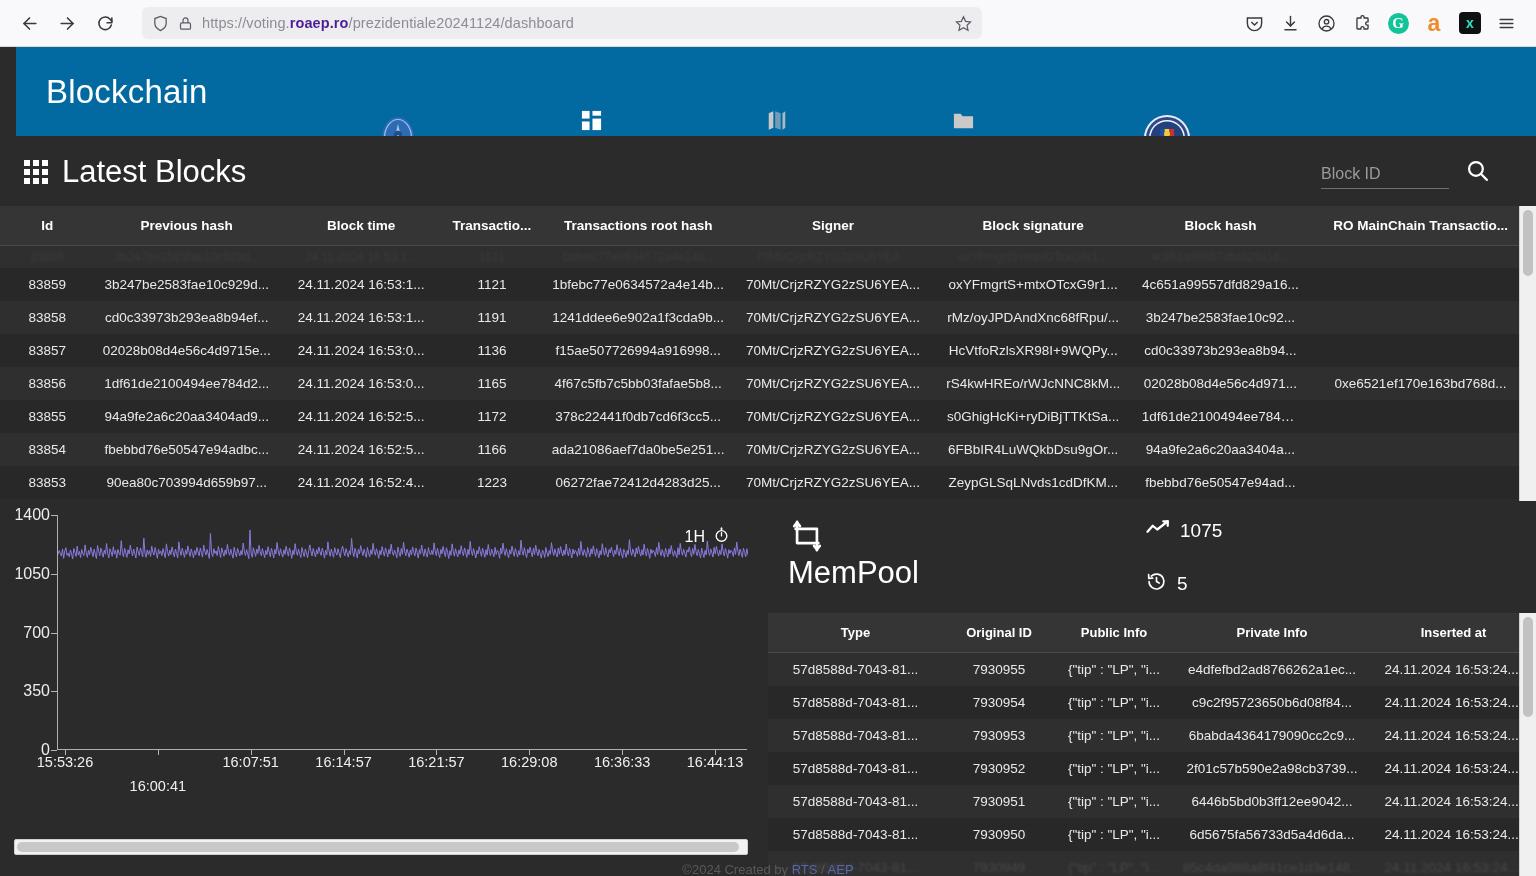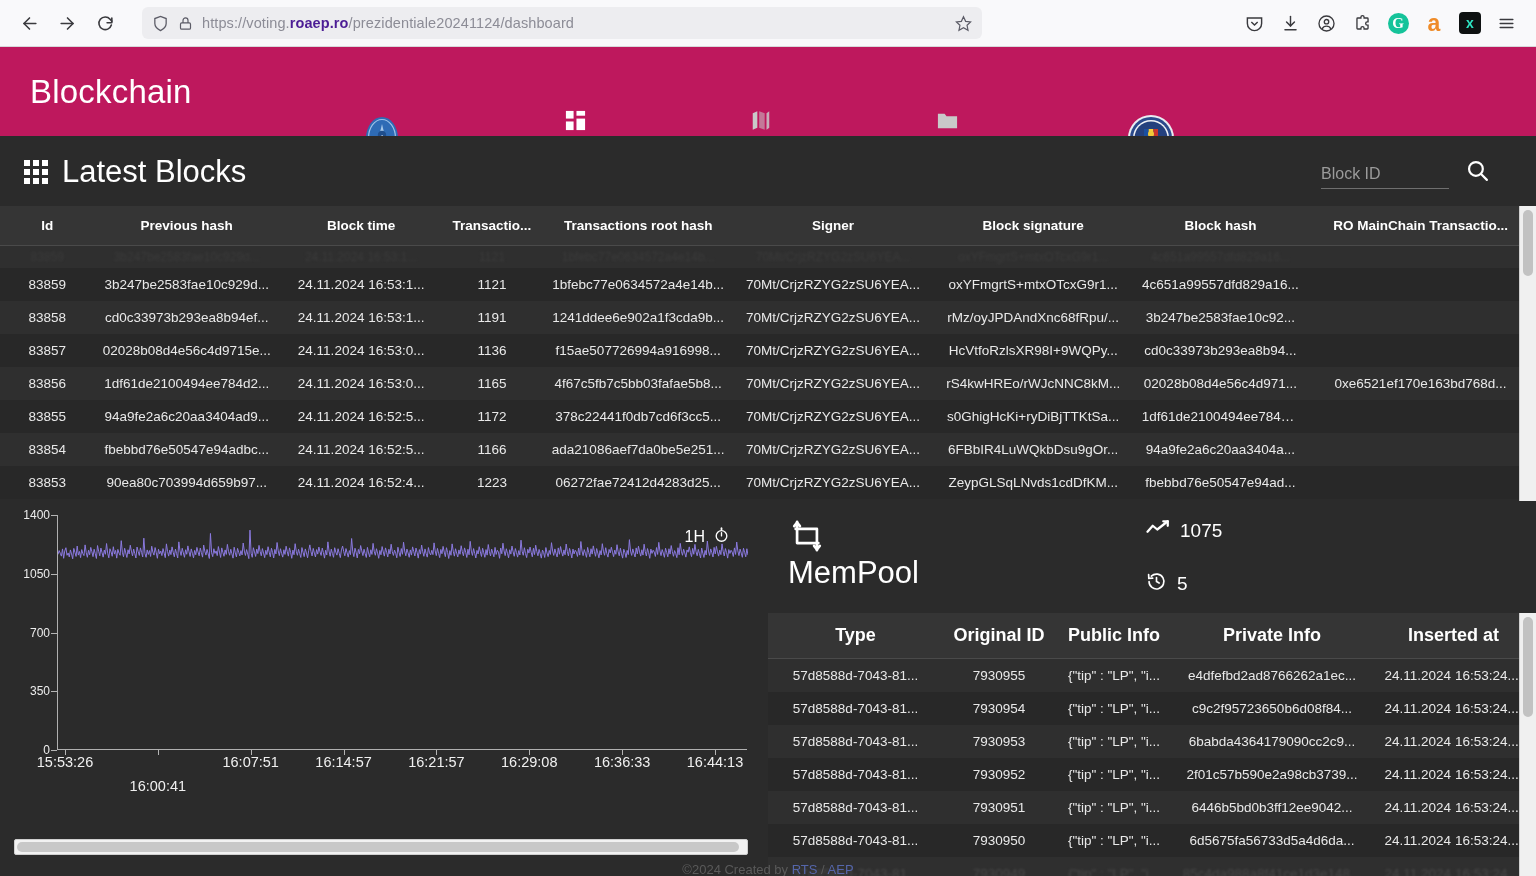--- a/index.html
+++ b/index.html
@@ -78,24 +78,25 @@
   .ext-x {
     width: 22px; height: 22px; border-radius: 4px;
     background: #0e1111;
     color: #2ee6c5; font-size: 14px; font-weight: bold;
     display: flex; align-items: center; justify-content: center;
   }
 
   
   .appnav {
     height: 89px;
-    background: #be185d;
+    background: #0369a1;
     display: flex;
     align-items: center;
     position: relative;
+    margin-left: 16px;
   }
   .brand {
     font-size: 33px;
     color: #fff;
     font-weight: normal;
     margin-left: 30px;
     letter-spacing: .2px;
   }
   .logo-aep {
     position: absolute; left: 359px; top: 68px;
@@ -203,21 +204,21 @@
   .hist-title { font-size: 31px; color: #fff; }
   .hist-range {
     position: absolute; right: 38px; top: 25px;
     display: flex; align-items: center; gap: 8px;
     color: #fff; font-size: 16px;
   }
 
   .chart-area { position: relative; margin-top: 6px; height: 260px; }
   .y-lab {
     position: absolute; right: 100%; transform: translateY(-50%);
-    font-size: 12px; color: #ededed; padding-right: 7px; white-space: nowrap;
+    font-size: 16px; color: #ededed; padding-right: 7px; white-space: nowrap;
   }
   .y-axis-wrap { position: absolute; left: 57px; top: 8px; width: 690px; height: 235px; }
   .tickmark { position: absolute; left: -6px; width: 6px; height: 1px; background: #b5b5b5; }
   .axis-v { position: absolute; left: 0; top: 0; bottom: 0; width: 1px; background: #b0b0b0; }
   .axis-h { position: absolute; left: 0; right: 0; bottom: 0; height: 1px; background: #b0b0b0; }
   .x-lab {
     position: absolute; top: 6px; transform: translateX(-50%);
     font-size: 14.5px; color: #f0f0f0; white-space: nowrap;
   }
   .x-tick { position: absolute; top: 0; width: 1px; height: 5px; background: #b5b5b5; }
@@ -238,21 +239,21 @@
   .mp-stat {
     position: absolute; display: flex; align-items: center; gap: 10px;
     color: #fff; font-size: 19px;
   }
   .mp-stat.s1 { left: 378px; top: 18px; justify-content: space-between; }
   .mp-stat.s2 { left: 378px; top: 70px; }
 
   .mp-table-wrap { position: relative; height: 264px; overflow: hidden; }
   .mp-head-row { background: #353535; }
   .mp-head-row th {
-    font-size: 18px; color: #fff; font-weight: bold;
+    font-size: 13px; color: #fff; font-weight: bold;
     padding: 12px 6px; text-align: center;
     border-bottom: 1px solid #4a4a4a;
     white-space: nowrap; overflow: hidden; text-overflow: ellipsis;
   }
   .mp-row td {
     font-size: 13.5px; color: #e9e9e9;
     padding: 9px 6px; text-align: center;
     white-space: nowrap; overflow: hidden; text-overflow: ellipsis;
   }
   .mp-row:nth-child(odd) { background: #2f2f2f; }

